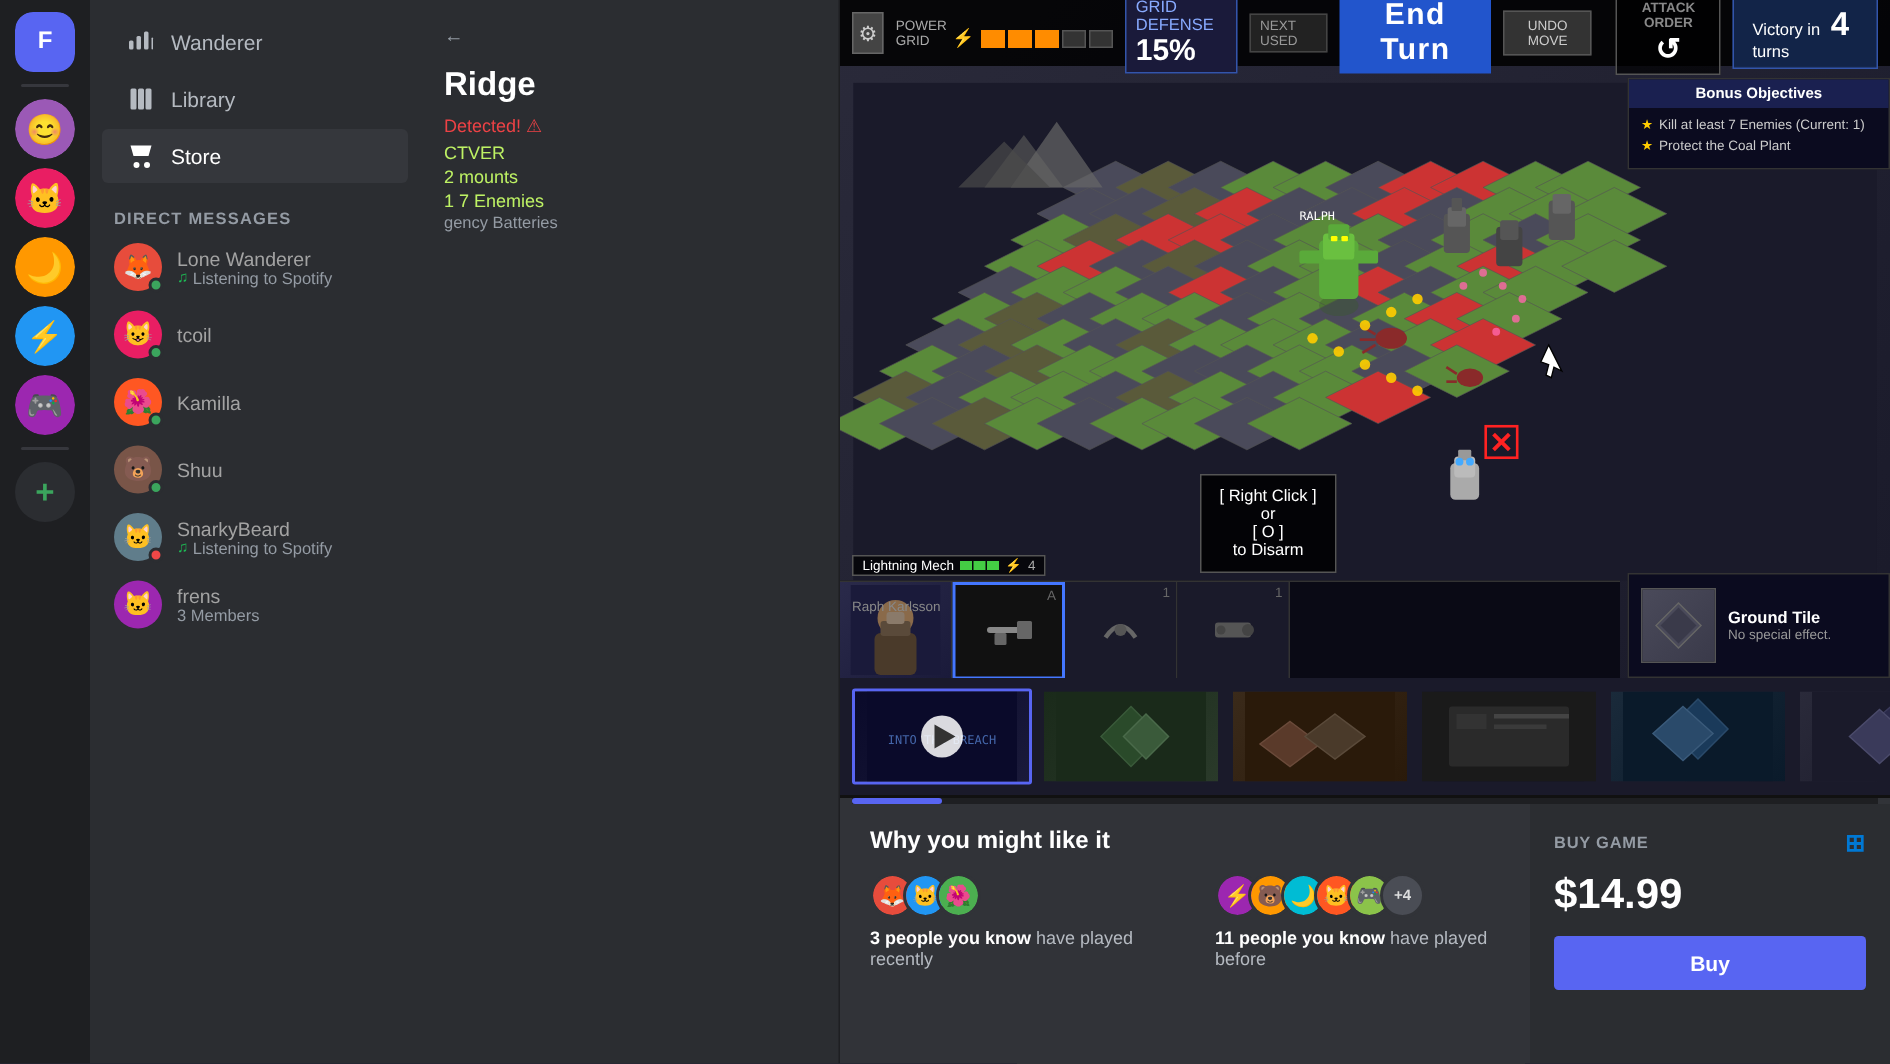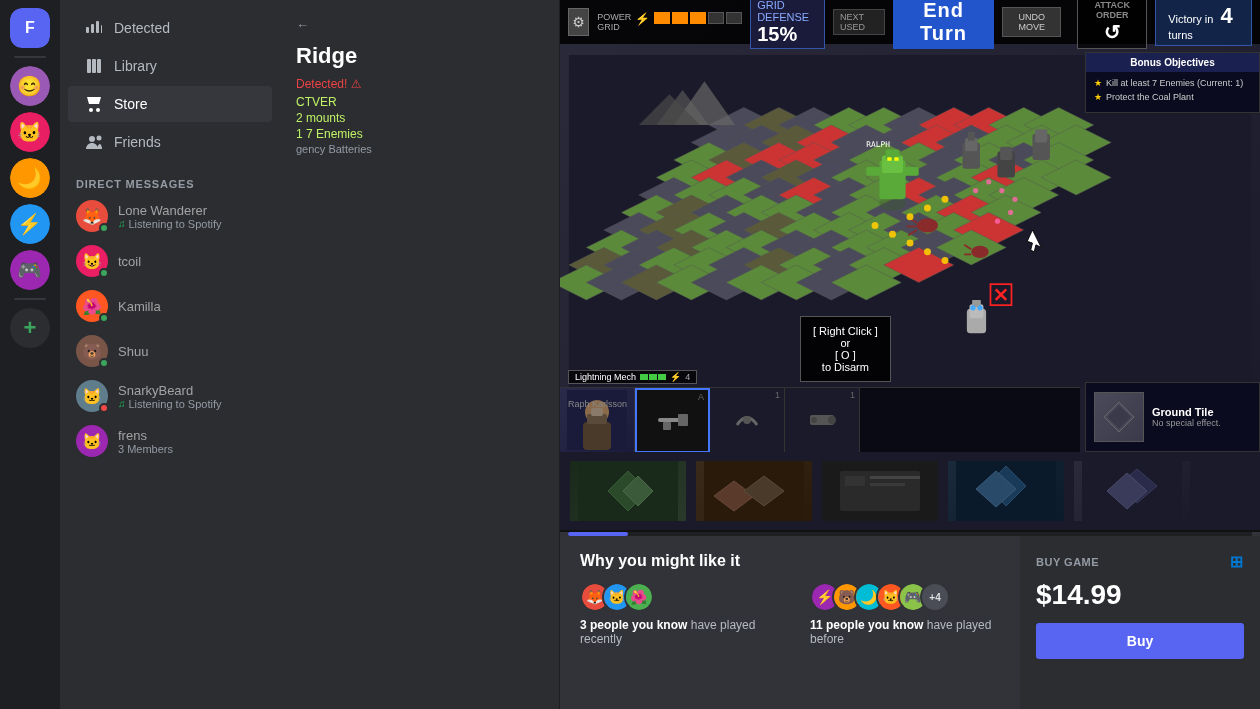--- a/index.html
+++ b/index.html
@@ -274,21 +274,21 @@
       background: #444;
       border: 1px solid #666;
       display: flex;
       align-items: center;
       justify-content: center;
       font-size: 14px;
       color: #ccc;
     }
     .hud-power-grid {
       display: flex;
-      align-items: flex-start;
+      align-items: flex-end;
       gap: 4px;
       font-size: 10px;
       color: #aaa;
     }
     .power-bars {
       display: flex;
       gap: 2px;
     }
     .power-bar {
       width: 16px;
@@ -734,52 +734,41 @@
   <div class="sidebar-nav">
     <div class="nav-item">
       <div class="nav-icon">
         <svg width="18" height="18" viewBox="0 0 18 18" fill="currentColor">
           <rect x="1" y="8" width="3" height="6" rx="1"></rect>
           <rect x="6" y="5" width="3" height="9" rx="1"></rect>
           <rect x="11" y="2" width="3" height="12" rx="1"></rect>
           <rect x="16" y="6" width="1" height="8" rx="0.5"></rect>
         </svg>
       </div>
-      <span>Detected</span>
+      <span>Wanderer</span>
     </div>
     <div class="nav-item">
       <div class="nav-icon">
         <svg width="18" height="18" viewBox="0 0 18 18" fill="currentColor">
           <rect x="2" y="2" width="4" height="14" rx="1"></rect>
           <rect x="7" y="2" width="4" height="14" rx="1"></rect>
           <rect x="12" y="2" width="4" height="14" rx="1"></rect>
         </svg>
       </div>
       <span>Library</span>
     </div>
     <div class="nav-item active">
       <div class="nav-icon">
         <svg width="18" height="18" viewBox="0 0 18 18" fill="currentColor">
           <path d="M2 2h14l-2 7H4L2 2z"></path>
           <circle cx="6" cy="15" r="2"></circle>
           <circle cx="13" cy="15" r="2"></circle>
         </svg>
       </div>
       <span>Store</span>
-    </div>
-    <div class="nav-item">
-      <div class="nav-icon">
-        <svg width="18" height="18" viewBox="0 0 18 18" fill="currentColor">
-          <circle cx="7" cy="6" r="3"></circle>
-          <path d="M1 16c0-3.3 2.7-6 6-6s6 2.7 6 6"></path>
-          <circle cx="14" cy="5" r="2.5"></circle>
-          <path d="M12 16c0-2.2 1.1-4.1 2.8-5.2C16.4 11.9 17 13.9 17 16"></path>
-        </svg>
-      </div>
-      <span>Friends</span>
     </div>
   </div>
 
   <div class="dm-section">
     <div class="dm-label">DIRECT MESSAGES</div>
 
     <div class="dm-item">
       <div class="dm-avatar">
         <div class="dm-avatar-inner" style="background:#e74c3c;">
           <div style="width:100%;height:100%;display:flex;align-items:center;justify-content:center;font-size:16px;">🦊</div>
@@ -1191,20 +1180,31 @@
           <div class="ground-tile-text">
             <div class="tile-name">Ground Tile</div>
             <div class="tile-desc">No special effect.</div>
           </div>
         </div>
 
       </div>
     </div>
 
     <div class="screenshots-strip">
+      <div class="screenshot-thumb selected">
+        <div class="thumb-bg" style="background:linear-gradient(135deg,#0a0a2a,#1a1a3a);">
+          <svg viewBox="0 0 100 60" width="100%" height="100%">
+            <rect width="100" height="60" fill="#0a0a2a"></rect>
+            <text x="50" y="35" text-anchor="middle" fill="#4466aa" font-size="8" font-family="monospace">INTO THE BREACH</text>
+          </svg>
+        </div>
+        <div class="play-overlay">
+          <div class="play-triangle"></div>
+        </div>
+      </div>
       <div class="screenshot-thumb">
         <div class="thumb-bg" style="background:linear-gradient(135deg,#1a2a1a,#2a3a2a);">
           <svg viewBox="0 0 100 60" width="100%" height="100%">
             <rect width="100" height="60" fill="#1a2a1a"></rect>
             <polygon points="50,10 70,30 50,50 30,30" fill="#2a4a2a" stroke="#3a5a3a" stroke-width="1"></polygon>
             <polygon points="60,15 75,30 60,45 45,30" fill="#3a5a3a" stroke="#4a6a4a" stroke-width="1"></polygon>
           </svg>
         </div>
       </div>
       <div class="screenshot-thumb">

